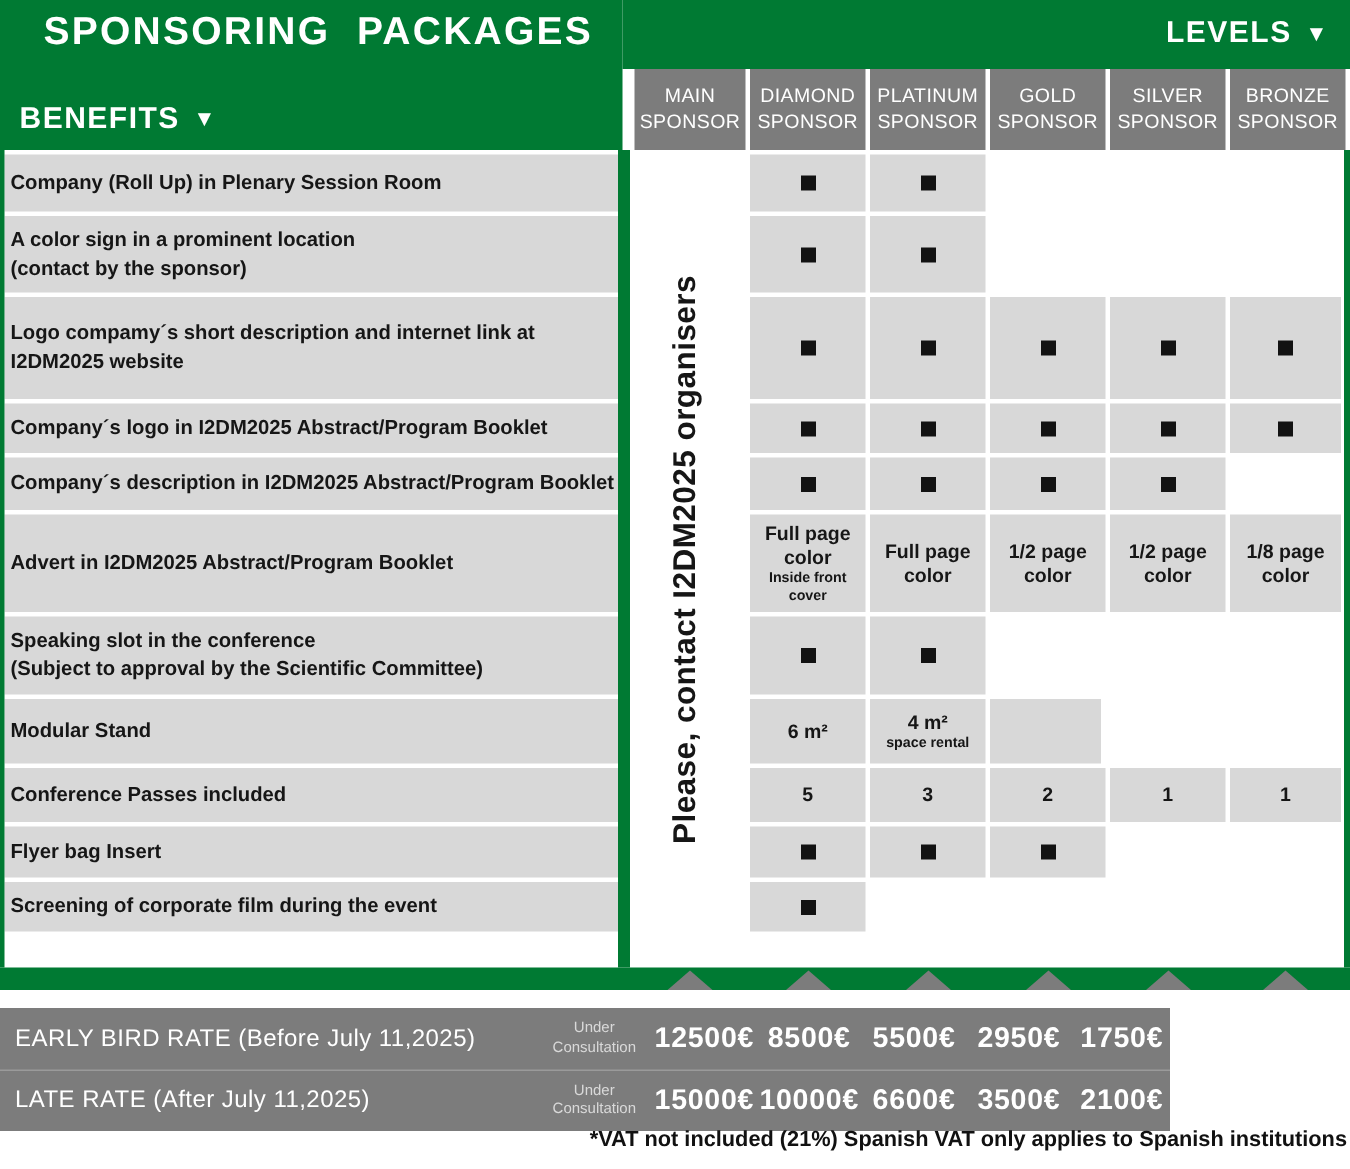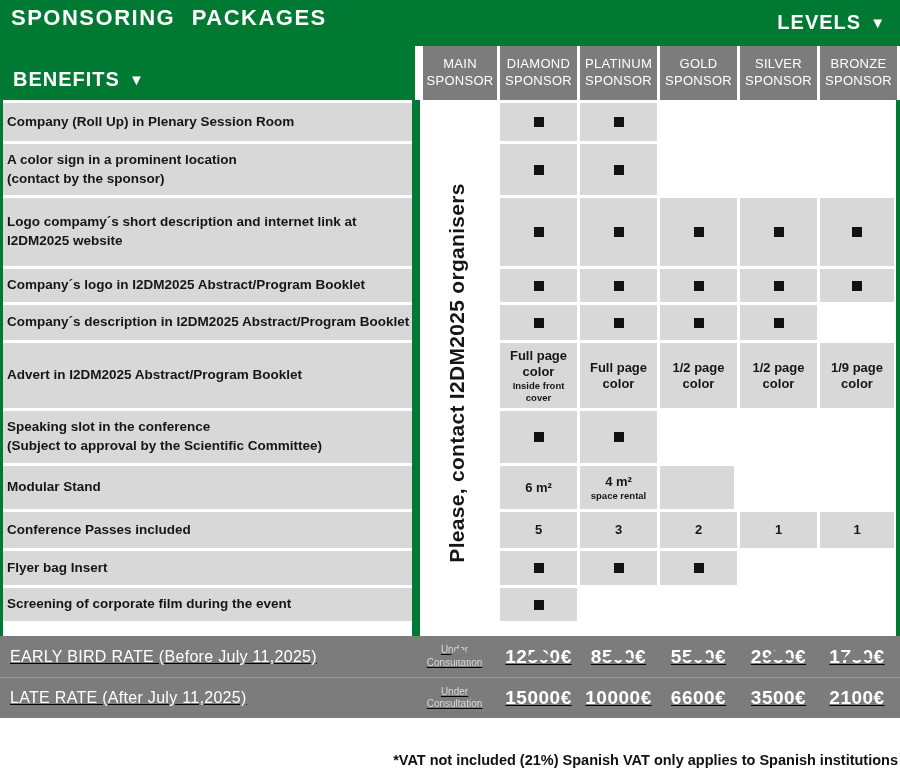--- a/index.html
+++ b/index.html
@@ -7,21 +7,21 @@
     --hdr-gray:#7C7C7C;
     --cell-gray:#D8D8D8;
     --ink:#161616;
   }
   html,body{margin:0;padding:0;background:#fff;}
   .page{position:relative;width:900px;height:779px;background:#fff;overflow:hidden;
         font-family:"Liberation Sans", sans-serif;}
 
   
   .hdr-left{position:absolute;left:0;top:0;width:415px;height:100px;background:var(--green);}
-  .title{position:absolute;left:11px;top:5px;color:#fff;font-size:22px;font-weight:bold;
+  .title{position:absolute;left:29px;top:5px;color:#fff;font-size:26px;font-weight:bold;
          letter-spacing:1.5px;word-spacing:9px;white-space:nowrap;}
   .benefits-label{position:absolute;left:13px;bottom:9px;color:#fff;font-size:20px;
          font-weight:bold;letter-spacing:1px;display:flex;align-items:center;}
   .hdr-right{position:absolute;left:415px;top:0;width:485px;height:46px;background:var(--green);}
   .levels-label{position:absolute;right:14px;top:11px;color:#fff;font-size:20px;font-weight:bold;
          letter-spacing:1px;display:flex;align-items:center;}
   .tri{font-size:15px;margin-left:9px;line-height:1;}
 
   
   .col-headers{position:absolute;left:423px;top:46px;display:flex;}
@@ -55,21 +55,21 @@
         transform:rotate(-90deg);display:flex;align-items:center;justify-content:center;
         font-size:21px;font-weight:bold;color:var(--ink);letter-spacing:0.3px;white-space:nowrap;}
 
   
   .green-strip{position:absolute;left:0;top:645px;width:900px;height:15px;background:var(--green);}
   .arrow{position:absolute;top:647px;width:0;height:0;
         border-left:15px solid transparent;border-right:15px solid transparent;
         border-bottom:13px solid var(--hdr-gray);}
 
   
-  .rates{position:absolute;left:0;top:636px;width:900px;height:82px;background:var(--hdr-gray);text-decoration:underline;}
+  .rates{position:absolute;left:0;top:672px;width:780px;height:82px;background:var(--hdr-gray);}
   .rate-row{display:flex;align-items:center;height:41px;}
   .rate-row + .rate-row{border-top:1px solid #9a9a9a;box-sizing:border-box;}
   .rate-label{width:412px;padding-left:10px;box-sizing:border-box;color:#fff;font-size:16px;
         letter-spacing:0.3px;white-space:nowrap;}
   .rate-main{width:85px;text-align:center;color:#D9D9D9;font-size:10px;line-height:1.25;}
   .rate-val{width:77px;margin-left:3px;text-align:center;color:#fff;font-size:19px;
         font-weight:bold;letter-spacing:0.5px;}
   .rate-val.last{width:74px;}
 
   .footnote{position:absolute;right:2px;top:752px;font-size:14.5px;font-weight:bold;color:#111;}
@@ -197,21 +197,21 @@
         <div class="cell filled">
           <div class="cell-text">Full page color</div>
         </div>
         <div class="cell filled">
           <div class="cell-text">1/2 page color</div>
         </div>
         <div class="cell filled">
           <div class="cell-text">1/2 page color</div>
         </div>
         <div class="cell last filled">
-          <div class="cell-text">1/9 page color</div>
+          <div class="cell-text">1/8 page color</div>
         </div>
       </div>
       <div class="row" style="height: 52px;">
         <div class="benefit">Speaking slot in the conference
 (Subject to approval by the Scientific Committee)</div>
         <div class="spacer"></div>
         <div class="cell filled">
           <span class="sq"></span>
         </div>
         <div class="cell filled">

